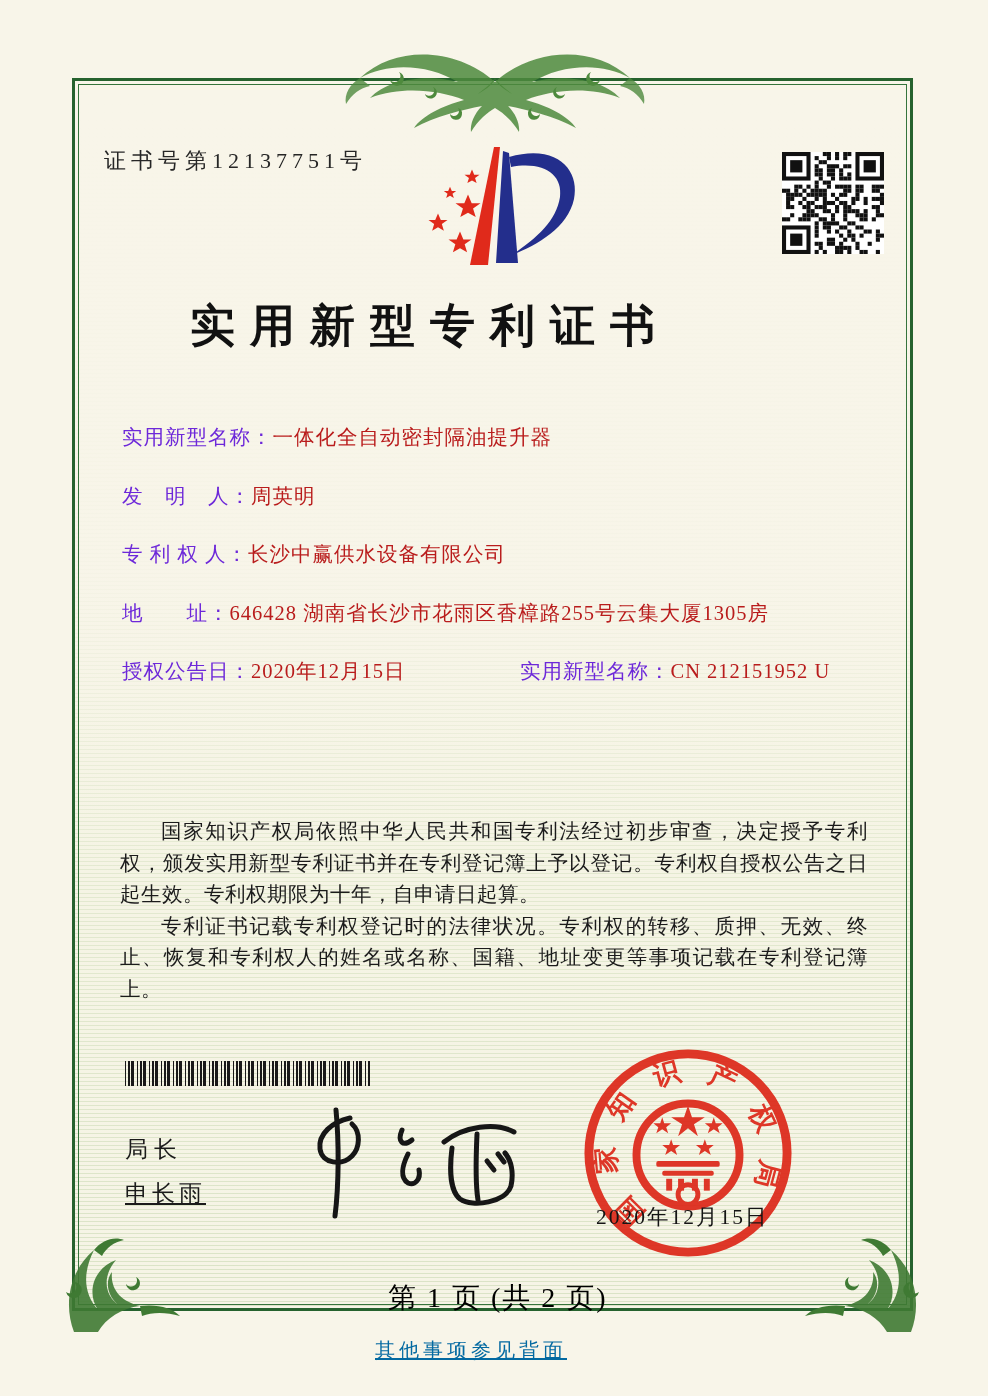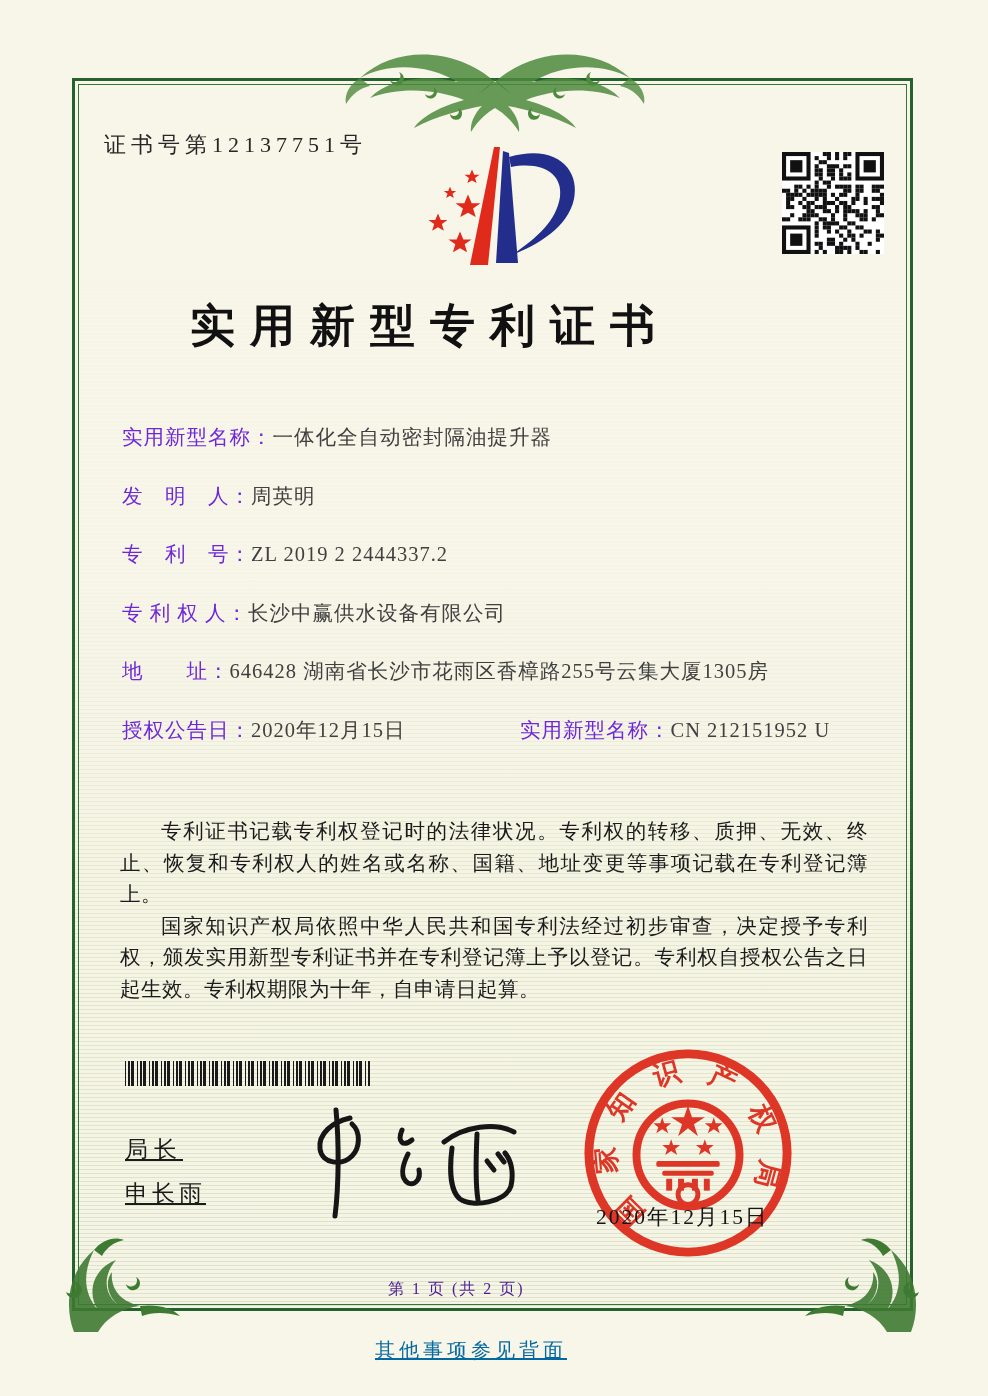--- a/index.html
+++ b/index.html
@@ -18,44 +18,44 @@
     background-color:#f6f4e6;
     background-image:
       linear-gradient(180deg,#f8f5e9 0%,rgba(248,245,233,.9) 40%,rgba(243,244,225,.35) 65%,rgba(240,244,224,0) 100%),
       repeating-linear-gradient(180deg,rgba(146,182,116,.28) 0px,rgba(146,182,116,.28) 1px,rgba(0,0,0,0) 1px,rgba(0,0,0,0) 4px);
   }
   .frame::before{
     content:"";position:absolute;left:3px;top:3px;right:3px;bottom:3px;
     border:1px solid #35743c;
   }
   
-  .cert-no{left:104px;top:130px;font-size:22px;letter-spacing:5px;color:#262626;}
+  .cert-no{left:104px;top:146px;font-size:22px;letter-spacing:5px;color:#262626;}
   .qr{left:782px;top:152px;}
   .logo{left:408px;top:133px;}
   .title{
     left:0;width:845px;top:296px;text-align:center;
     font-size:45px;font-weight:bold;letter-spacing:15px;text-indent:15px;color:#111;
   }
   
   .fields{left:122px;top:423px;width:760px;}
   .field-row{position:relative;height:58.5px;font-size:20.5px;letter-spacing:1px;white-space:nowrap;}
   .field-row .lbl{color:#6d28d9;}
-  .field-row .val{color:#404040;}
+  .field-row .val{color:#b91c1c;}
   .grant-group{position:absolute;left:398px;top:0;}
   
   .paras{left:120px;top:816px;width:748px;font-size:20.5px;line-height:31.5px;text-align:justify;letter-spacing:.5px;}
   .paras p{margin:0;text-indent:2em;}
   
   .barcode{left:125px;top:1061px;}
-  .signer-title{left:125px;top:1134px;font-size:23px;letter-spacing:6px;text-decoration:underline;}
+  .signer-title{left:125px;top:1134px;font-size:23px;letter-spacing:6px;}
   .signer-name{left:125px;top:1178px;font-size:23px;letter-spacing:4px;text-decoration:underline;}
   .signature{left:272px;top:1104px;}
   .seal{left:579px;top:1044px;}
   .seal-date{left:596px;top:1202px;font-size:21.5px;letter-spacing:2px;color:#141414;z-index:6;}
-  .page-no{left:388px;top:1279px;font-size:16px;letter-spacing:2px;color:#4c1d95;}
+  .page-no{left:388px;top:1279px;font-size:28px;letter-spacing:2px;color:#000000;}
   .footer-note{left:375px;top:1337px;font-size:20px;letter-spacing:4px;color:#0369a1;text-decoration:underline;}
   .orn{z-index:3;}
 </style>
 </head>
 <body>
 
 <div class="abs frame"></div>
 
 <svg class="abs orn" style="left:330px;top:34px;" width="330" height="100" viewBox="0 0 330 100">
   <g fill="#4e8a3d">
@@ -330,39 +330,36 @@
 <div class="abs title">实用新型专利证书</div>
 
 <div class="abs fields">
   <div class="field-row">
     <span class="lbl">实用新型名称：</span><span class="val">一体化全自动密封隔油提升器</span>
   </div>
   <div class="field-row">
     <span class="lbl">发　明　人：</span><span class="val">周英明</span>
   </div>
   <div class="field-row">
-    <span class="lbl">专　利　号：</span><span class="val">ZL 2019 2 2444337.2</span>
-  </div>
-  <div class="field-row">
     <span class="lbl">专 利 权 人：</span><span class="val">长沙中赢供水设备有限公司</span>
   </div>
   <div class="field-row">
     <span class="lbl">地　　址：</span><span class="val">646428 湖南省长沙市花雨区香樟路255号云集大厦1305房</span>
   </div>
   <div class="field-row">
     <span class="lbl">授权公告日：</span><span class="val">2020年12月15日</span>
     <span class="grant-group">
       <span class="lbl">实用新型名称：</span><span class="val">CN 212151952 U</span>
     </span>
   </div>
 </div>
 
 <div class="abs paras">
+  <p>国家知识产权局依照中华人民共和国专利法经过初步审查，决定授予专利权，颁发实用新型专利证书并在专利登记簿上予以登记。专利权自授权公告之日起生效。专利权期限为十年，自申请日起算。</p>
   <p>专利证书记载专利权登记时的法律状况。专利权的转移、质押、无效、终止、恢复和专利权人的姓名或名称、国籍、地址变更等事项记载在专利登记簿上。</p>
-  <p>国家知识产权局依照中华人民共和国专利法经过初步审查，决定授予专利权，颁发实用新型专利证书并在专利登记簿上予以登记。专利权自授权公告之日起生效。专利权期限为十年，自申请日起算。</p>
 </div>
 
 <svg class="abs barcode" id="barcode-svg" width="246" height="25" viewBox="0 0 246 25">
     <rect x="0" y="0" width="1" height="25" fill="#191919"></rect>
     <rect x="3" y="0" width="2" height="25" fill="#191919"></rect>
     <rect x="6" y="0" width="3" height="25" fill="#191919"></rect>
     <rect x="12" y="0" width="1" height="25" fill="#191919"></rect>
     <rect x="15" y="0" width="2" height="25" fill="#191919"></rect>
     <rect x="18" y="0" width="3" height="25" fill="#191919"></rect>
     <rect x="24" y="0" width="1" height="25" fill="#191919"></rect>

